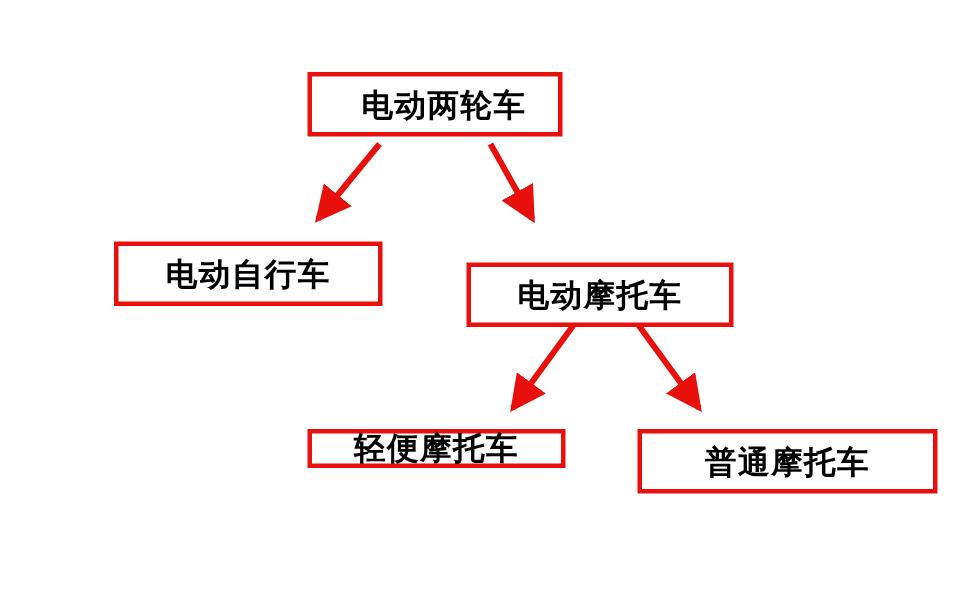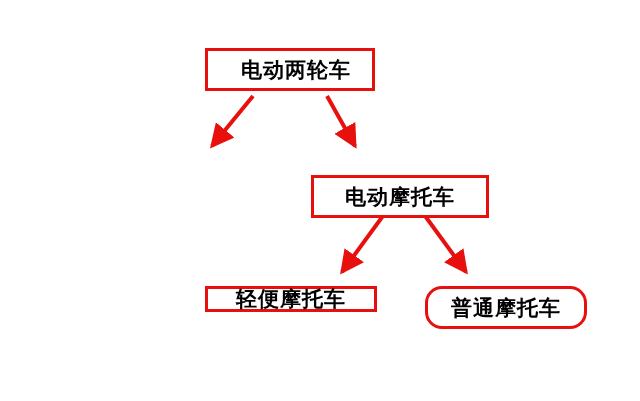--- a/index.html
+++ b/index.html
@@ -34,21 +34,21 @@
     font-size: 21px;
     font-weight: 700;
     color: var(--text-color, #000000);
     letter-spacing: 1px;
     white-space: nowrap;
   }
   .node-root   { left: 205px; top: 48px;  width: 170px; height: 43px; padding-left: 12px; }
   .node-l2a    { left: 76px;  top: 161px; width: 179px; height: 43px; }
   .node-l2b    { left: 311px; top: 175px; width: 178px; height: 43px; }
   .node-l3a    { left: 205px; top: 286px; width: 172px; height: 26px; }
-  .node-l3b    { left: 425px; top: 286px; width: 162px; height: 43px; border-radius: 17px; }
+  .node-l3b    { left: 425px; top: 286px; width: 200px; height: 43px; }
 </style>
 </head>
 <body>
 
 <div class="canvas">
 
   <svg class="edges" viewBox="0 0 640 401" xmlns="http://www.w3.org/2000/svg">
     <defs>
       <marker id="arrowhead" markerWidth="7" markerHeight="7" refX="5.2" refY="3" orient="auto" markerUnits="strokeWidth">
         <polygon points="0 0, 6 3, 0 6" fill="#e8100c"></polygon>
@@ -57,20 +57,23 @@
     <line x1="253" y1="96" x2="212" y2="146" stroke="#e8100c" stroke-width="4" marker-end="url(#arrowhead)"></line>
     <line x1="327" y1="96" x2="355" y2="146" stroke="#e8100c" stroke-width="4" marker-end="url(#arrowhead)"></line>
     <line x1="388" y1="209" x2="342" y2="272" stroke="#e8100c" stroke-width="4" marker-end="url(#arrowhead)"></line>
     <line x1="420" y1="209" x2="466" y2="272" stroke="#e8100c" stroke-width="4" marker-end="url(#arrowhead)"></line>
   </svg>
 
   <div class="node node-root">
     <span>电动两轮车</span>
   </div>
 
+  <div class="node node-l2a">
+    <span>电动自行车</span>
+  </div>
 
   <div class="node node-l2b">
     <span>电动摩托车</span>
   </div>
 
   <div class="node node-l3a">
     <span>轻便摩托车</span>
   </div>
 
   <div class="node node-l3b">

